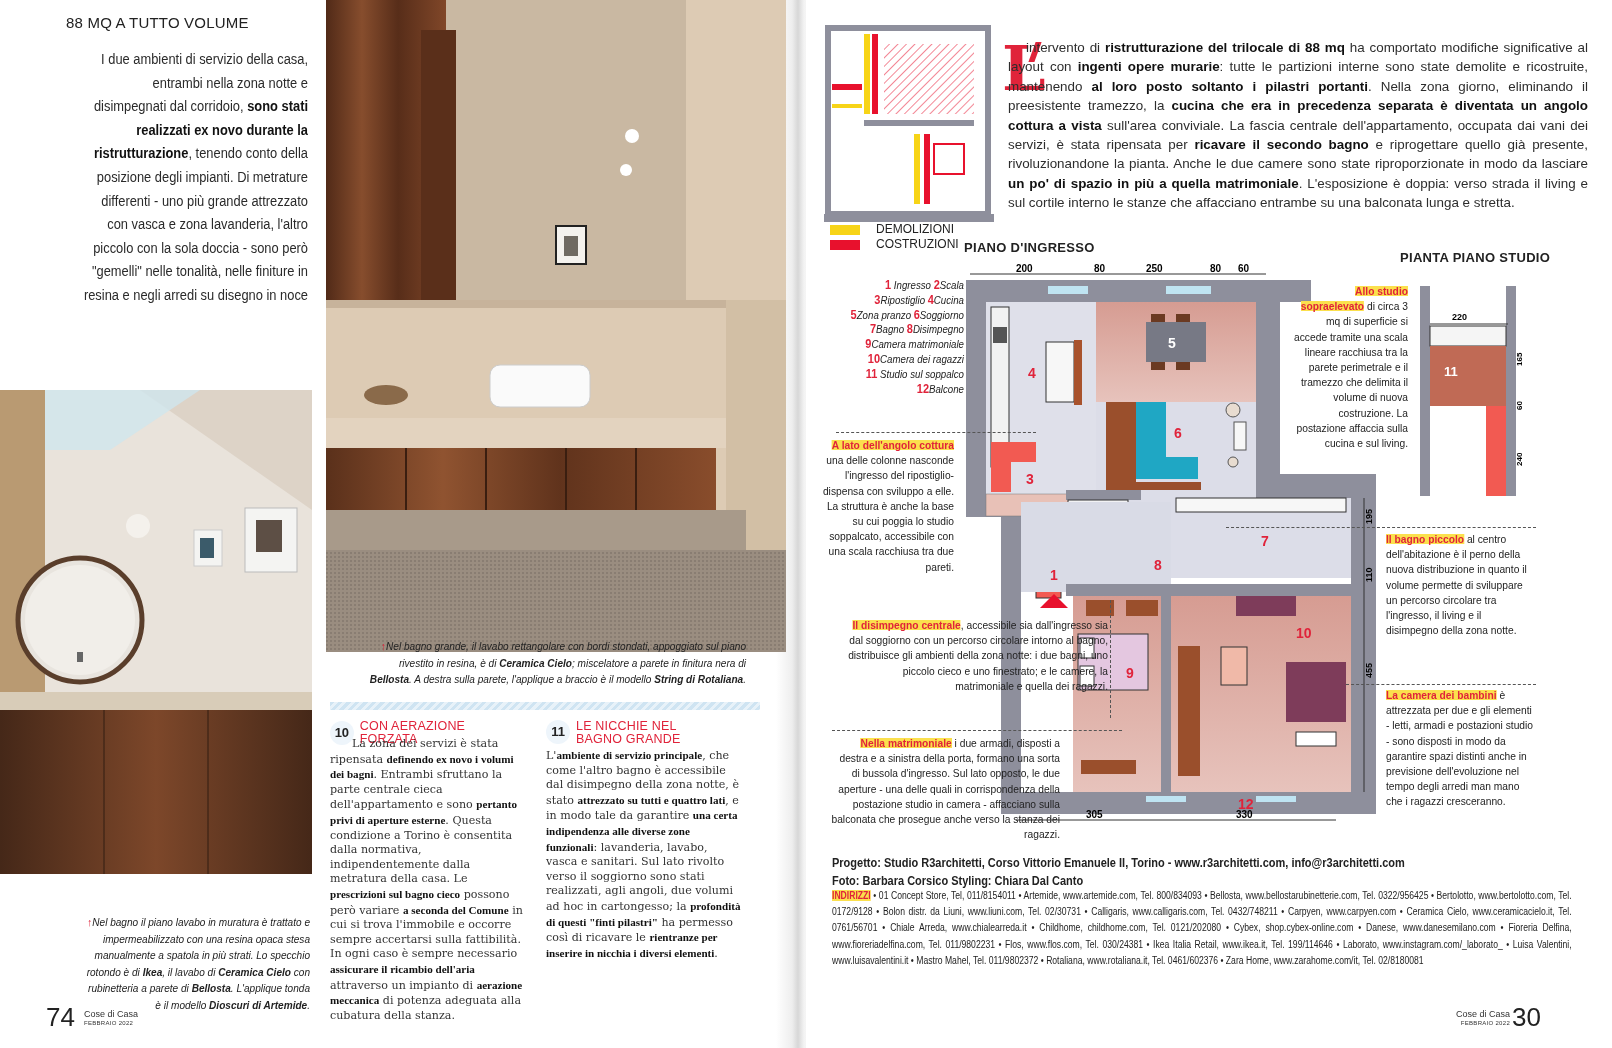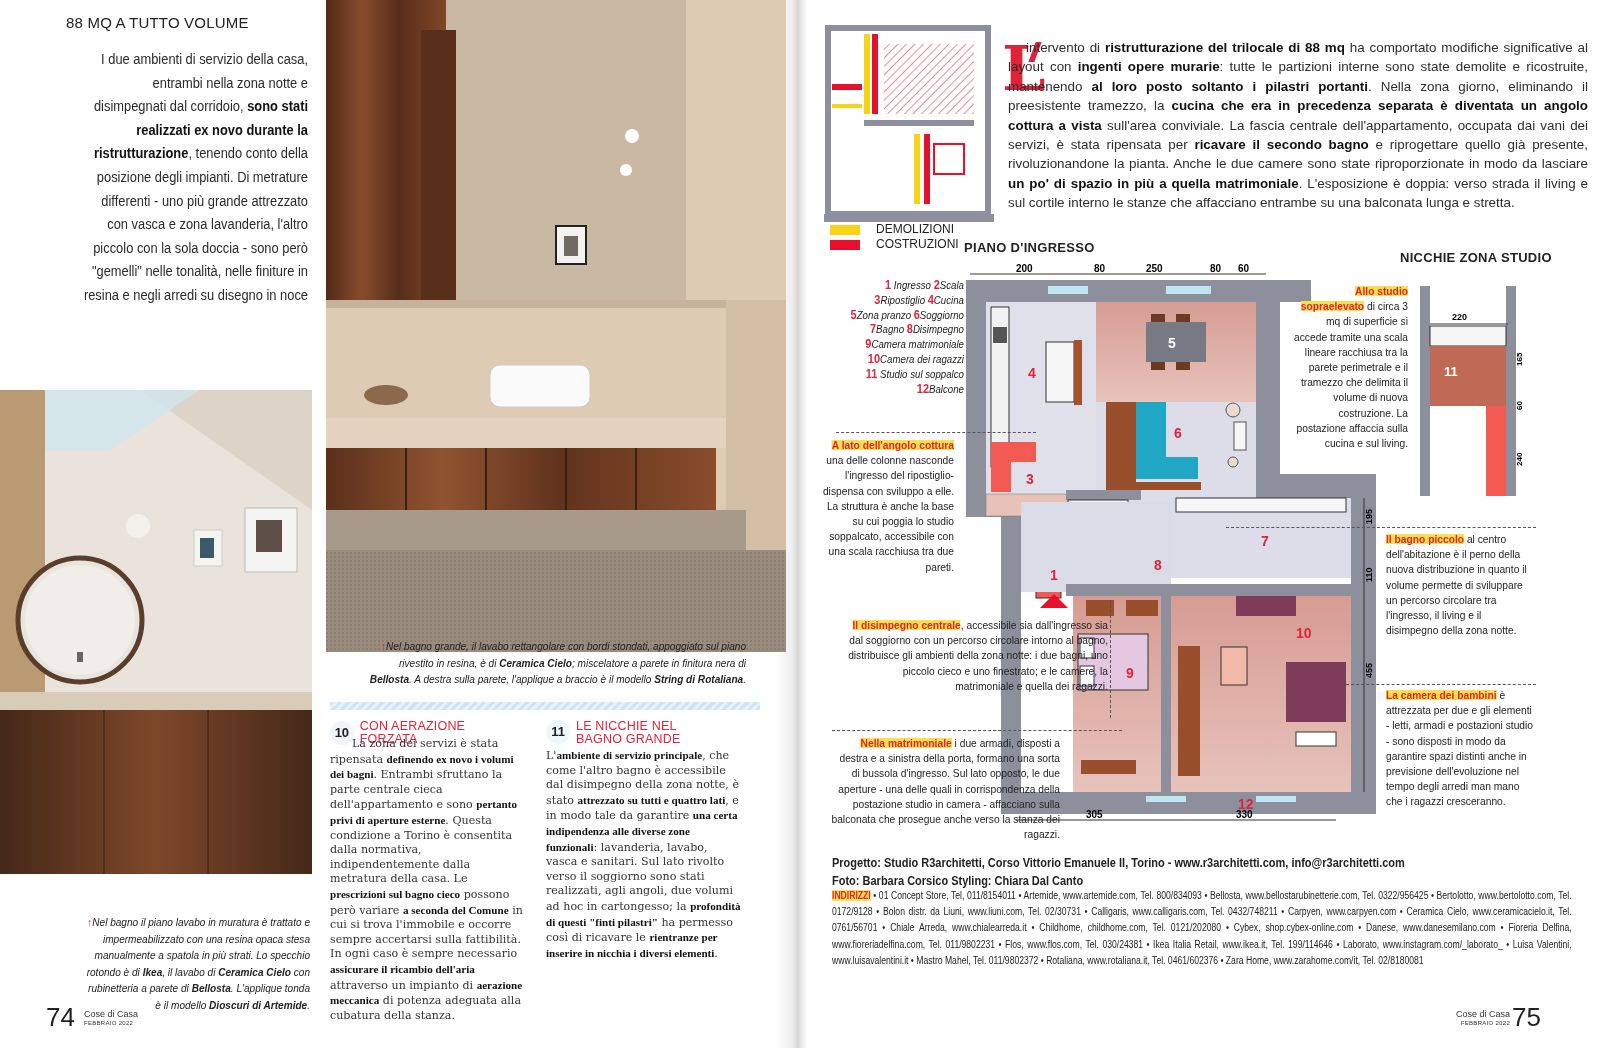--- a/index.html
+++ b/index.html
@@ -217,21 +217,21 @@
     </div>
   </div>
 
   <span class="dropcap">L</span>
   <span class="dropcap-tick"></span>
   <p class="lead" style="text-indent:18px;">
     <span>intervento di </span><b>ristrutturazione del trilocale di 88 mq</b><span> ha comportato modifiche significative al layout con </span><b>ingenti opere murarie</b><span>: tutte le partizioni interne sono state demolite e ricostruite, mantenendo </span><b>al loro posto soltanto i pilastri portanti</b><span>. Nella zona giorno, eliminando il preesistente tramezzo, la </span><b>cucina che era in precedenza separata è diventata un angolo cottura a vista</b><span> sull'area conviviale. La fascia centrale dell'appartamento, occupata dai vani dei servizi, è stata ripensata per </span><b>ricavare il secondo bagno</b><span> e riprogettare quello già presente, rivoluzionandone la pianta. Anche le due camere sono state riproporzionate in modo da lasciare </span><b>un po' di spazio in più a quella matrimoniale</b><span>. L'esposizione è doppia: verso strada il living e sul cortile interno le stanze che affacciano entrambe su una balconata lunga e stretta.</span>
   </p>
 
   <div class="plan-title" style="left:158px; top:240px;">PIANO D'INGRESSO</div>
-  <div class="plan-title" style="left:594px; top:250px;">NICCHIE ZONA STUDIO</div>
+  <div class="plan-title" style="left:594px; top:250px;">PIANTA PIANO STUDIO</div>
 
   <div class="room-list">
     <div><span class="n">1</span> <span>Ingresso</span> <span class="n">2</span><span>Scala</span></div>
     <div><span class="n">3</span><span>Ripostiglio</span> <span class="n">4</span><span>Cucina</span></div>
     <div><span class="n">5</span><span>Zona pranzo</span> <span class="n">6</span><span>Soggiorno</span></div>
     <div><span class="n">7</span><span>Bagno</span> <span class="n">8</span><span>Disimpegno</span></div>
     <div><span class="n">9</span><span>Camera matrimoniale</span></div>
     <div><span class="n">10</span><span>Camera dei ragazzi</span></div>
     <div><span class="n">11</span> <span>Studio sul soppalco</span></div>
     <div><span class="n">12</span><span>Balcone</span></div>
@@ -394,14 +394,14 @@
     <div>Foto: Barbara Corsico Styling: Chiara Dal Canto</div>
   </div>
   <p class="addresses">
     <span class="tag">INDIRIZZI</span><span> • 01 Concept Store, Tel, 011/8154011 • Artemide, www.artemide.com, Tel. 800/834093 • Bellosta, www.bellostarubinetterie.com, Tel. 0322/956425 • Bertolotto, www.bertolotto.com, Tel. 0172/9128 • Bolon distr. da Liuni, www.liuni.com, Tel. 02/30731 • Calligaris, www.calligaris.com, Tel. 0432/748211 • Carpyen, www.carpyen.com • Ceramica Cielo, www.ceramicacielo.it, Tel. 0761/56701 • Chiale Arreda, www.chialearreda.it • Childhome, childhome.com, Tel. 0121/202080 • Cybex, shop.cybex-online.com • Danese, www.danesemilano.com • Fioreria Delfina, www.fioreriadelfina.com, Tel. 011/9802231 • Flos, www.flos.com, Tel. 030/24381 • Ikea Italia Retail, www.ikea.it, Tel. 199/114646 • Laborato, www.instagram.com/_laborato_ • Luisa Valentini, www.luisavalentini.it • Mastro Mahel, Tel. 011/9802372 • Rotaliana, www.rotaliana.it, Tel. 0461/602376 • Zara Home, www.zarahome.com/it, Tel. 02/8180081</span>
   </p>
 
   <div class="folio-mag" style="left:650px; top:1010px; text-align:right;">
     <span>Cose di Casa</span>
     <small>FEBBRAIO 2022</small>
   </div>
-  <div class="folio" style="left:706px; top:1002px;">75</div>
+  <div class="folio" style="left:706px; top:1002px;">30</div>
 </div>
 
 </body></html>

